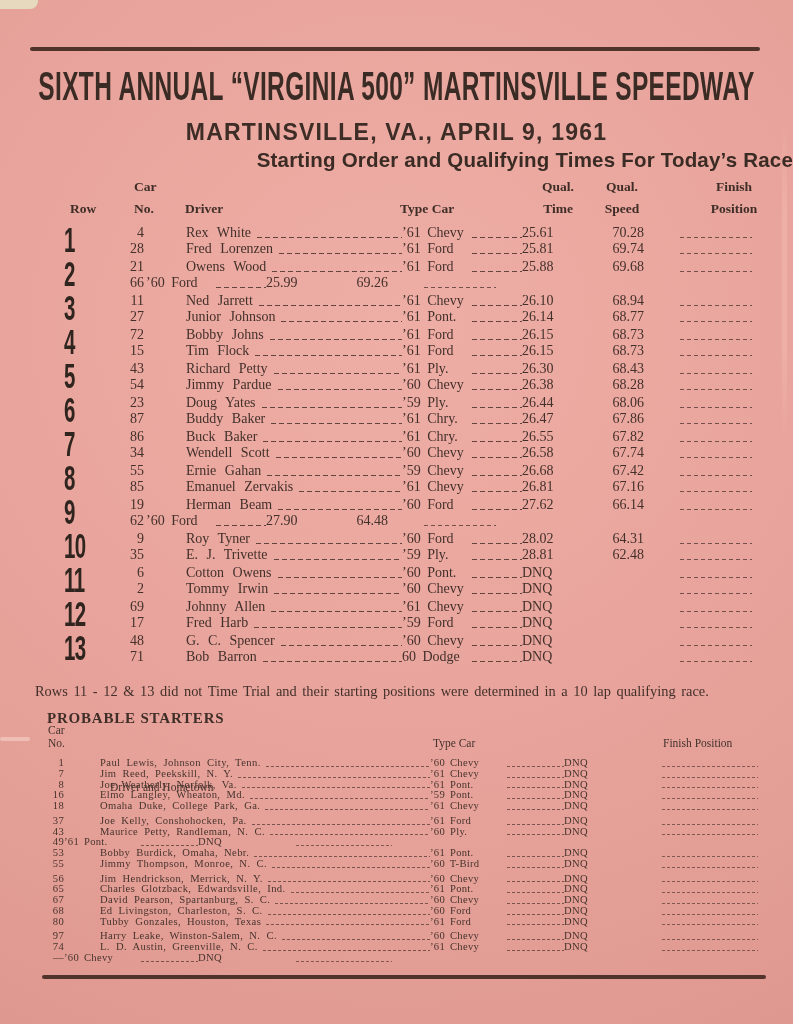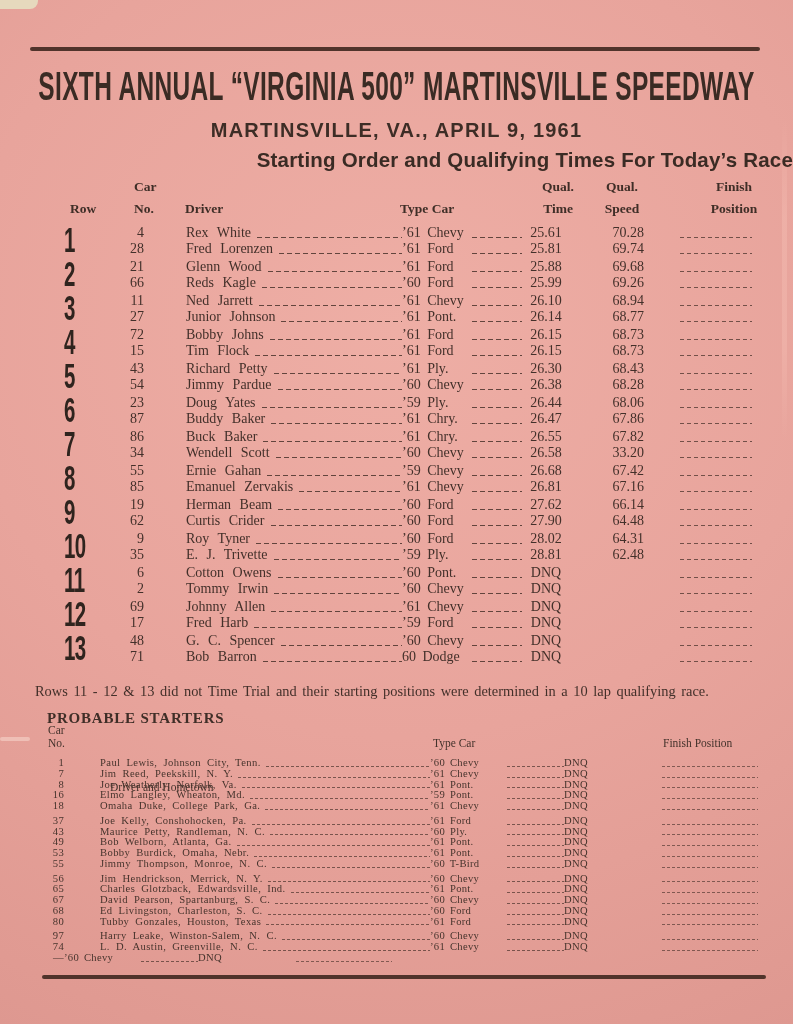--- a/index.html
+++ b/index.html
@@ -16,21 +16,21 @@
   .white-dash{position:absolute;left:0;top:737px;width:30px;height:4px;background:#f1c7be;opacity:.8;border-radius:2px;}
   .rule{position:absolute;background:#50332b;border-radius:2px;}
   .rule.top{left:30px;right:33px;top:47px;height:4px;}
   .rule.bottom{left:42px;right:27px;top:975px;height:4px;}
 
   
   .title-wrap{position:absolute;left:0;right:0;top:62px;height:48px;display:flex;justify-content:center;align-items:center;}
   .title{font-family:"Liberation Sans",sans-serif;font-weight:800;font-size:34px;white-space:nowrap;color:#3a2b24;
          transform:scale(.72,1.18);letter-spacing:.5px;}
   .subtitle{position:absolute;left:0;right:0;top:119px;text-align:center;
-         font-family:"Liberation Sans",sans-serif;font-weight:800;font-size:20px;letter-spacing:1.2px;color:#3d2d26;}
+         font-family:"Liberation Sans",sans-serif;font-weight:800;font-size:23px;letter-spacing:1.2px;color:#3d2d26;}
   .section-heading{position:absolute;left:0;right:0;top:148px;text-align:right;
          font-family:"Liberation Sans",sans-serif;font-weight:800;font-size:20.5px;letter-spacing:.2px;color:#3a2b24;}
 
   
   .qhead{position:absolute;left:48px;top:178px;width:707px;height:46px;font-weight:700;font-size:13.5px;color:#3f2e27;}
   .qhead span{position:absolute;white-space:nowrap;}
   .h-row{left:22px;top:23px;}
   .h-car1{left:86px;top:1px;} .h-car2{left:86px;top:23px;}
   .h-driver{left:137px;top:23px;}
   .h-type{left:352px;top:23px;}
@@ -47,21 +47,21 @@
   .lines{flex:1;}
   .qline{display:flex;font-size:14px;line-height:16px;}
   .c-no{width:34px;flex:none;text-align:right;padding-right:2px;}
   .c-driver{flex:1;display:flex;min-width:0;padding-left:40px;}
   .nm{white-space:nowrap;word-spacing:5px;padding-right:6px;}
   .leader{flex:1;height:1px;align-self:flex-end;margin-bottom:3.5px;
           background:repeating-linear-gradient(90deg, rgba(64,43,36,.8) 0 5px, transparent 5px 8px);}
   .c-type{width:70px;flex:none;white-space:nowrap;word-spacing:3px;}
   .c-lead2{width:50px;flex:none;height:1px;align-self:flex-end;margin-bottom:3.5px;
           background:repeating-linear-gradient(90deg, rgba(64,43,36,.8) 0 5px, transparent 5px 8px);}
-  .c-time{width:48px;flex:none;text-align:center;}
+  .c-time{width:48px;flex:none;text-align:left;}
   .c-speed{width:74px;flex:none;text-align:right;}
   .c-fin{width:111px;flex:none;display:flex;}
   .finline{display:block;margin-left:36px;width:72px;height:1px;align-self:flex-end;margin-bottom:3.5px;
           background:repeating-linear-gradient(90deg, rgba(64,43,36,.7) 0 4px, transparent 4px 7px);}
 
   .note{position:absolute;left:35px;right:28px;top:669px;font-size:14.4px;word-spacing:2px;color:#43302a;}
 
   
   .ps-heading{position:absolute;left:47px;top:710px;font-weight:700;font-size:15px;letter-spacing:.8px;color:#3f2e27;}
   .pshead{position:absolute;left:40px;top:724px;width:728px;font-size:11.5px;color:#43322b;}
@@ -154,38 +154,34 @@
   </div>
 
   <div class="qrow">
     <span class="rownum">
           <b>2</b>
         </span>
     <div class="lines">
   <div class="qline">
     <span class="c-no">21</span>
     <span class="c-driver">
-      <span class="nm">Glenn Wood</span>
+      <span class="nm">Owens Wood</span>
       <span class="leader"></span>
     </span>
     <span class="c-type">’61 Ford</span>
     <span class="c-lead2"></span>
     <span class="c-time">25.88</span>
     <span class="c-speed">69.68</span>
     <span class="c-fin">
               <span class="finline"></span>
             </span>
   </div>
 
   <div class="qline">
     <span class="c-no">66</span>
-    <span class="c-driver">
-      <span class="nm">Reds Kagle</span>
-      <span class="leader"></span>
-    </span>
     <span class="c-type">’60 Ford</span>
     <span class="c-lead2"></span>
     <span class="c-time">25.99</span>
     <span class="c-speed">69.26</span>
     <span class="c-fin">
               <span class="finline"></span>
             </span>
   </div>
 </div>
   </div>
@@ -360,21 +356,21 @@
 
   <div class="qline">
     <span class="c-no">34</span>
     <span class="c-driver">
       <span class="nm">Wendell Scott</span>
       <span class="leader"></span>
     </span>
     <span class="c-type">’60 Chevy</span>
     <span class="c-lead2"></span>
     <span class="c-time">26.58</span>
-    <span class="c-speed">33.20</span>
+    <span class="c-speed">67.74</span>
     <span class="c-fin">
               <span class="finline"></span>
             </span>
   </div>
 </div>
   </div>
 
   <div class="qrow">
     <span class="rownum">
           <b>8</b>
@@ -427,24 +423,20 @@
     <span class="c-lead2"></span>
     <span class="c-time">27.62</span>
     <span class="c-speed">66.14</span>
     <span class="c-fin">
               <span class="finline"></span>
             </span>
   </div>
 
   <div class="qline">
     <span class="c-no">62</span>
-    <span class="c-driver">
-      <span class="nm">Curtis Crider</span>
-      <span class="leader"></span>
-    </span>
     <span class="c-type">’60 Ford</span>
     <span class="c-lead2"></span>
     <span class="c-time">27.90</span>
     <span class="c-speed">64.48</span>
     <span class="c-fin">
               <span class="finline"></span>
             </span>
   </div>
 </div>
   </div>
@@ -704,24 +696,20 @@
     <span class="p-type">’60 Ply.</span>
     <span class="p-lead2"></span>
     <span class="p-dnq">DNQ</span>
     <span class="p-fin">
             <span class="pfinline"></span>
           </span>
   </div>
 
   <div class="pline">
     <span class="p-no">49</span>
-    <span class="p-driver">
-      <span class="nm">Bob Welborn, Atlanta, Ga.</span>
-      <span class="pleader"></span>
-    </span>
     <span class="p-type">’61 Pont.</span>
     <span class="p-lead2"></span>
     <span class="p-dnq">DNQ</span>
     <span class="p-fin">
             <span class="pfinline"></span>
           </span>
   </div>
 
   <div class="pline">
     <span class="p-no">53</span>

